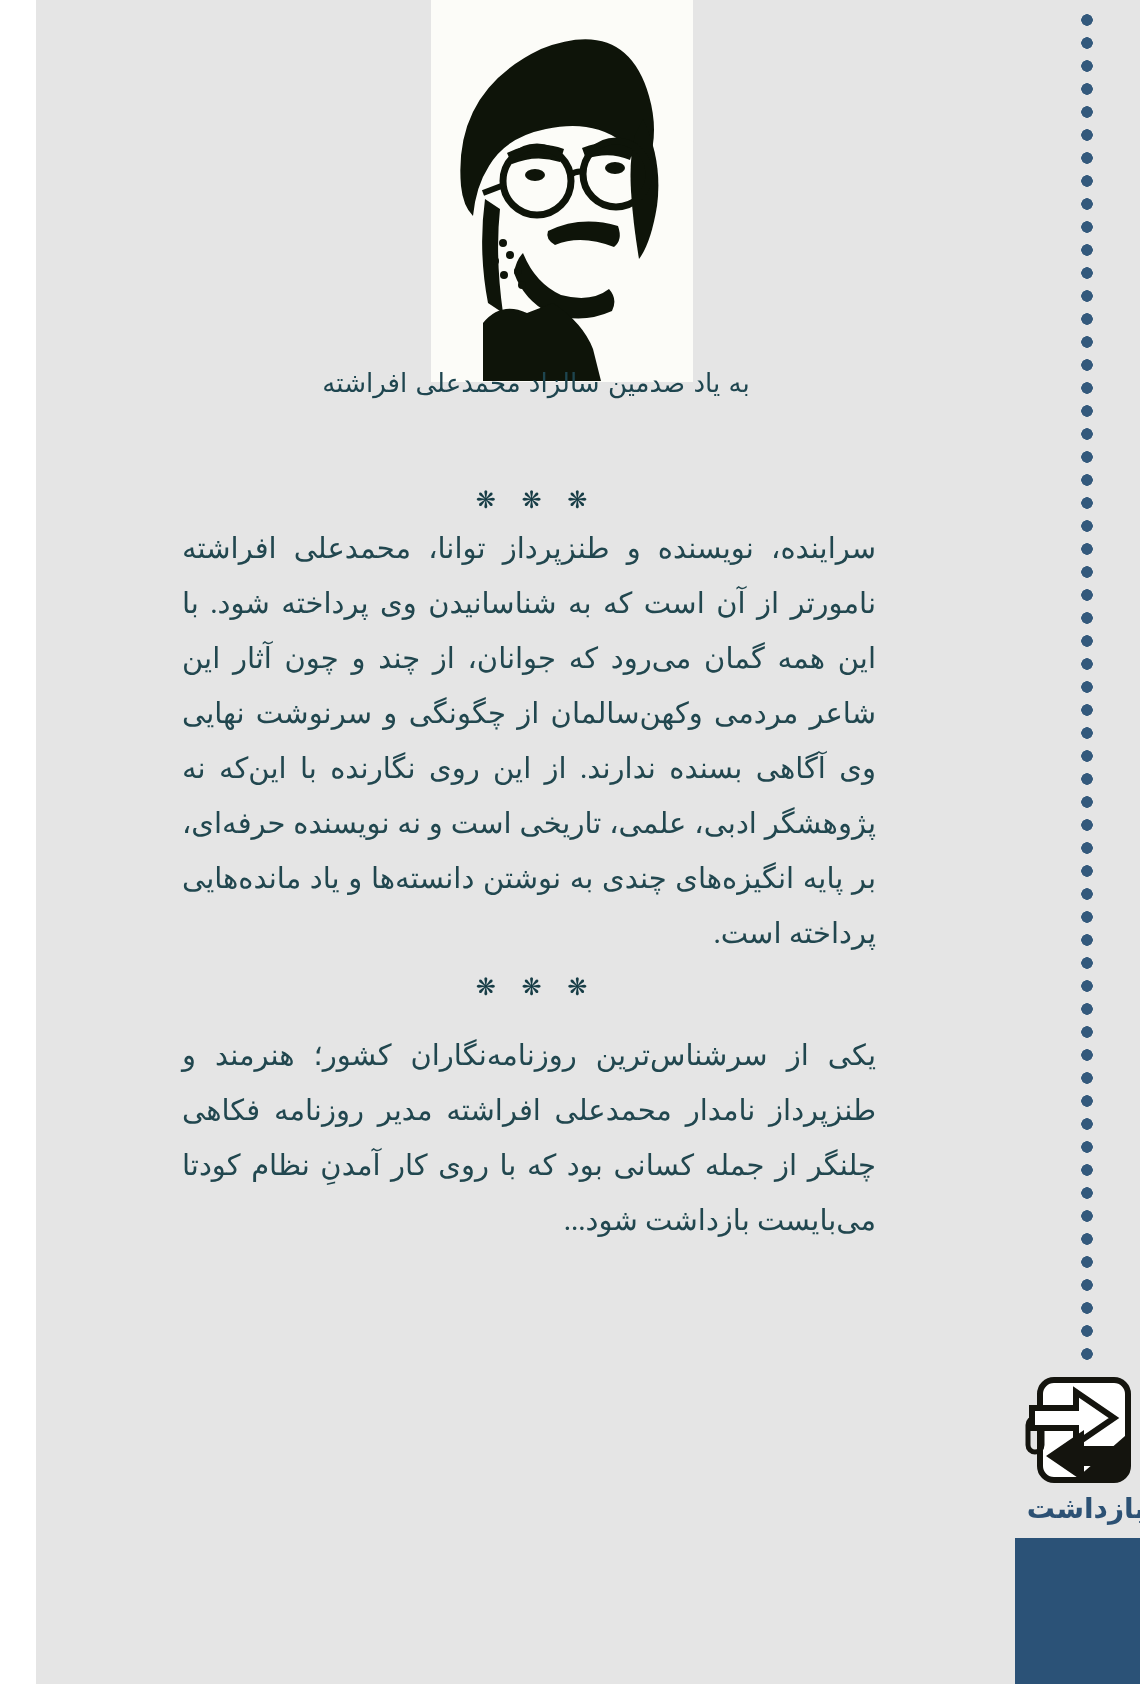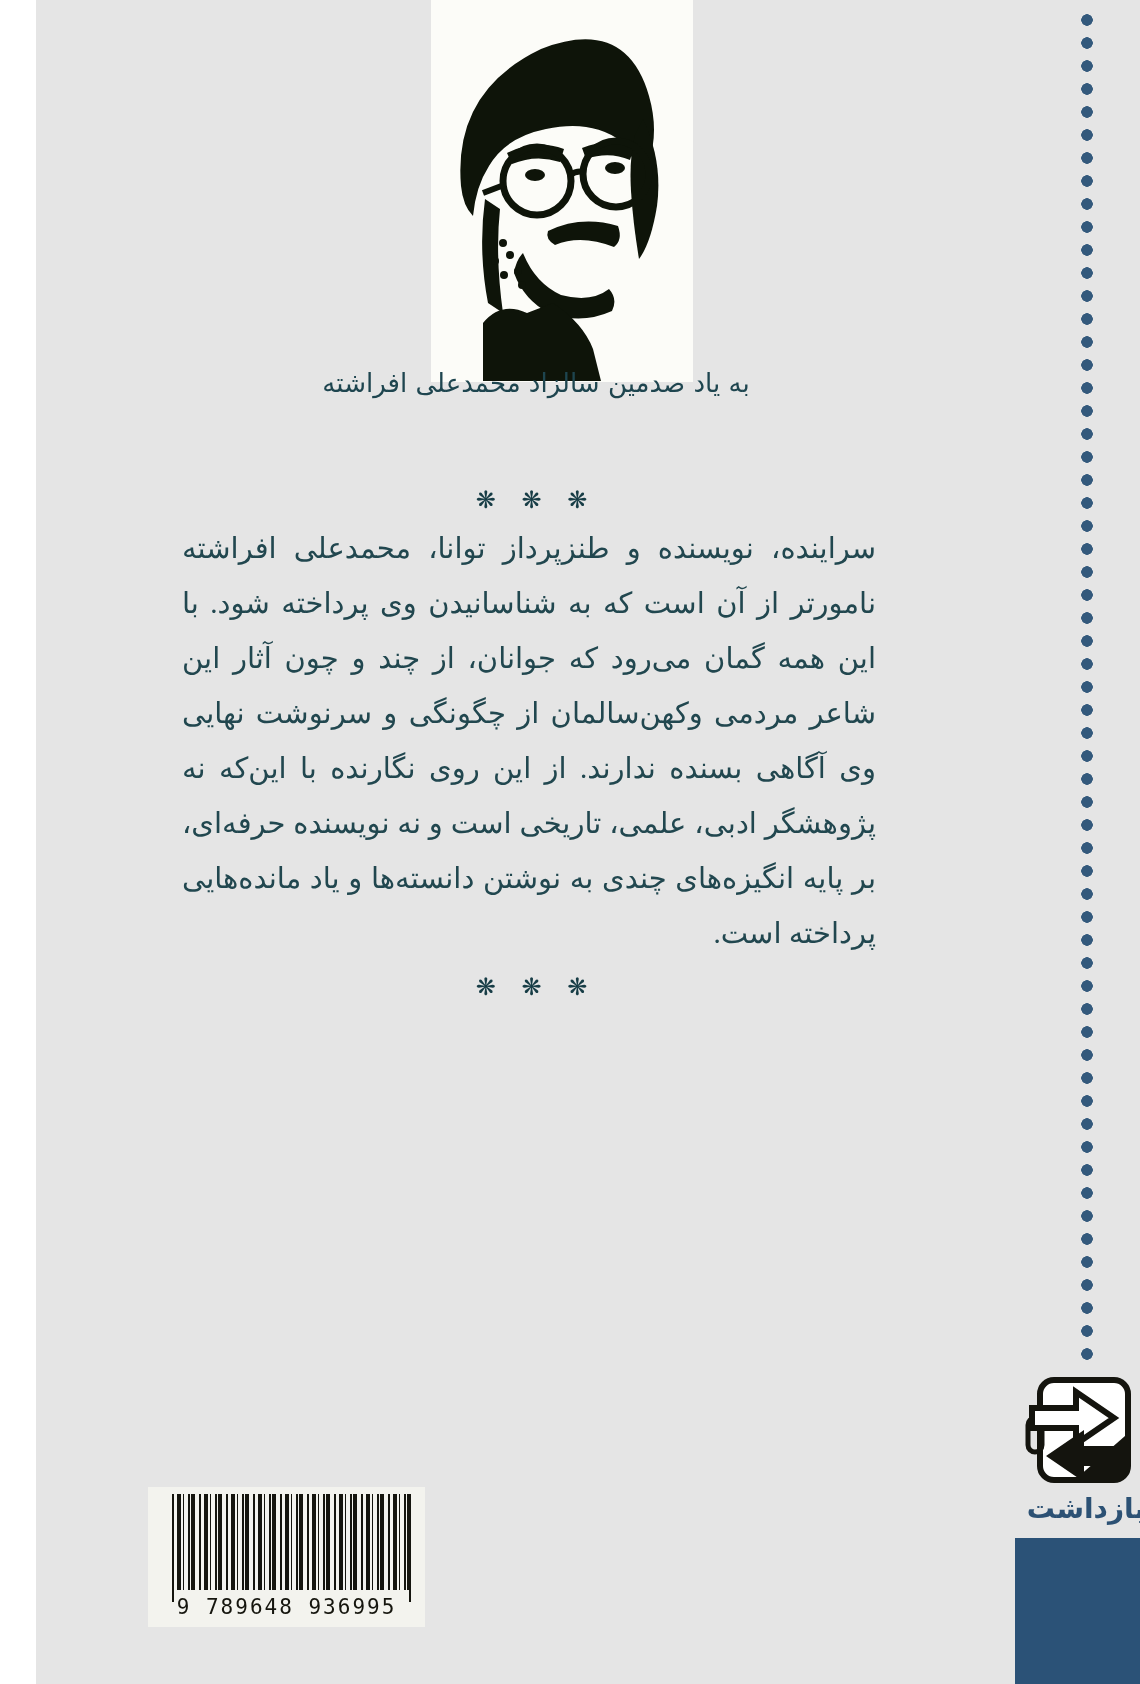--- a/index.html
+++ b/index.html
@@ -136,20 +136,21 @@
   <div class="dedication">
     <div>به یاد صدمین سالزاد محمدعلی افراشته</div>
   </div>
 
   <div class="separator sep1">❋ ❋ ❋</div>
 
   <p class="para para1">سراینده، نویسنده و طنزپرداز توانا، محمدعلی افراشته نامورتر از آن است که به شناسانیدن وی پرداخته شود. با این همه گمان می‌رود که جوانان، از چند و چون آثار این شاعر مردمی وکهن‌سالمان از چگونگی و سرنوشت نهایی وی آگاهی بسنده ندارند. از این روی نگارنده با این‌که نه پژوهشگر ادبی، علمی، تاریخی است و نه نویسنده حرفه‌ای، بر پایه انگیزه‌های چندی به نوشتن دانسته‌ها و یاد مانده‌هایی پرداخته است.</p>
 
   <div class="separator sep2">❋ ❋ ❋</div>
 
+  <p class="para para2">یکی از سرشناس‌ترین روزنامه‌نگاران کشور؛ هنرمند و طنزپرداز نامدار محمدعلی افراشته مدیر روزنامه فکاهی چلنگر از جمله کسانی بود که با روی کار آمدنِ نظام کودتا می‌بایست بازداشت شود...</p>
 
   <div class="dots"></div>
 
   <div class="logo">
     <svg viewBox="0 0 124 118" xmlns="http://www.w3.org/2000/svg">
 
       <rect x="22" y="4" width="88" height="100" rx="14" fill="#ffffff" stroke="#14140e" stroke-width="6"></rect>
 
       <rect x="10" y="42" width="14" height="34" rx="7" fill="none" stroke="#14140e" stroke-width="5"></rect>
 
@@ -158,18 +159,14 @@
       <polygon points="14,32 58,32 58,16 96,42 58,68 58,52 14,52" fill="#ffffff" stroke="#14140e" stroke-width="6"></polygon>
 
       <polygon points="112,70 66,70 66,54 28,80 66,106 66,90 112,90" fill="#14140e"></polygon>
     </svg>
   </div>
 
   <div class="pubname">بازداشت</div>
 
   <div class="navy-block"></div>
 
-  <div class="barcode">
-    <div class="bars"></div>
-    <div class="digits">9 789648 936995</div>
-  </div>
 
 </div>
 
 </body></html>

